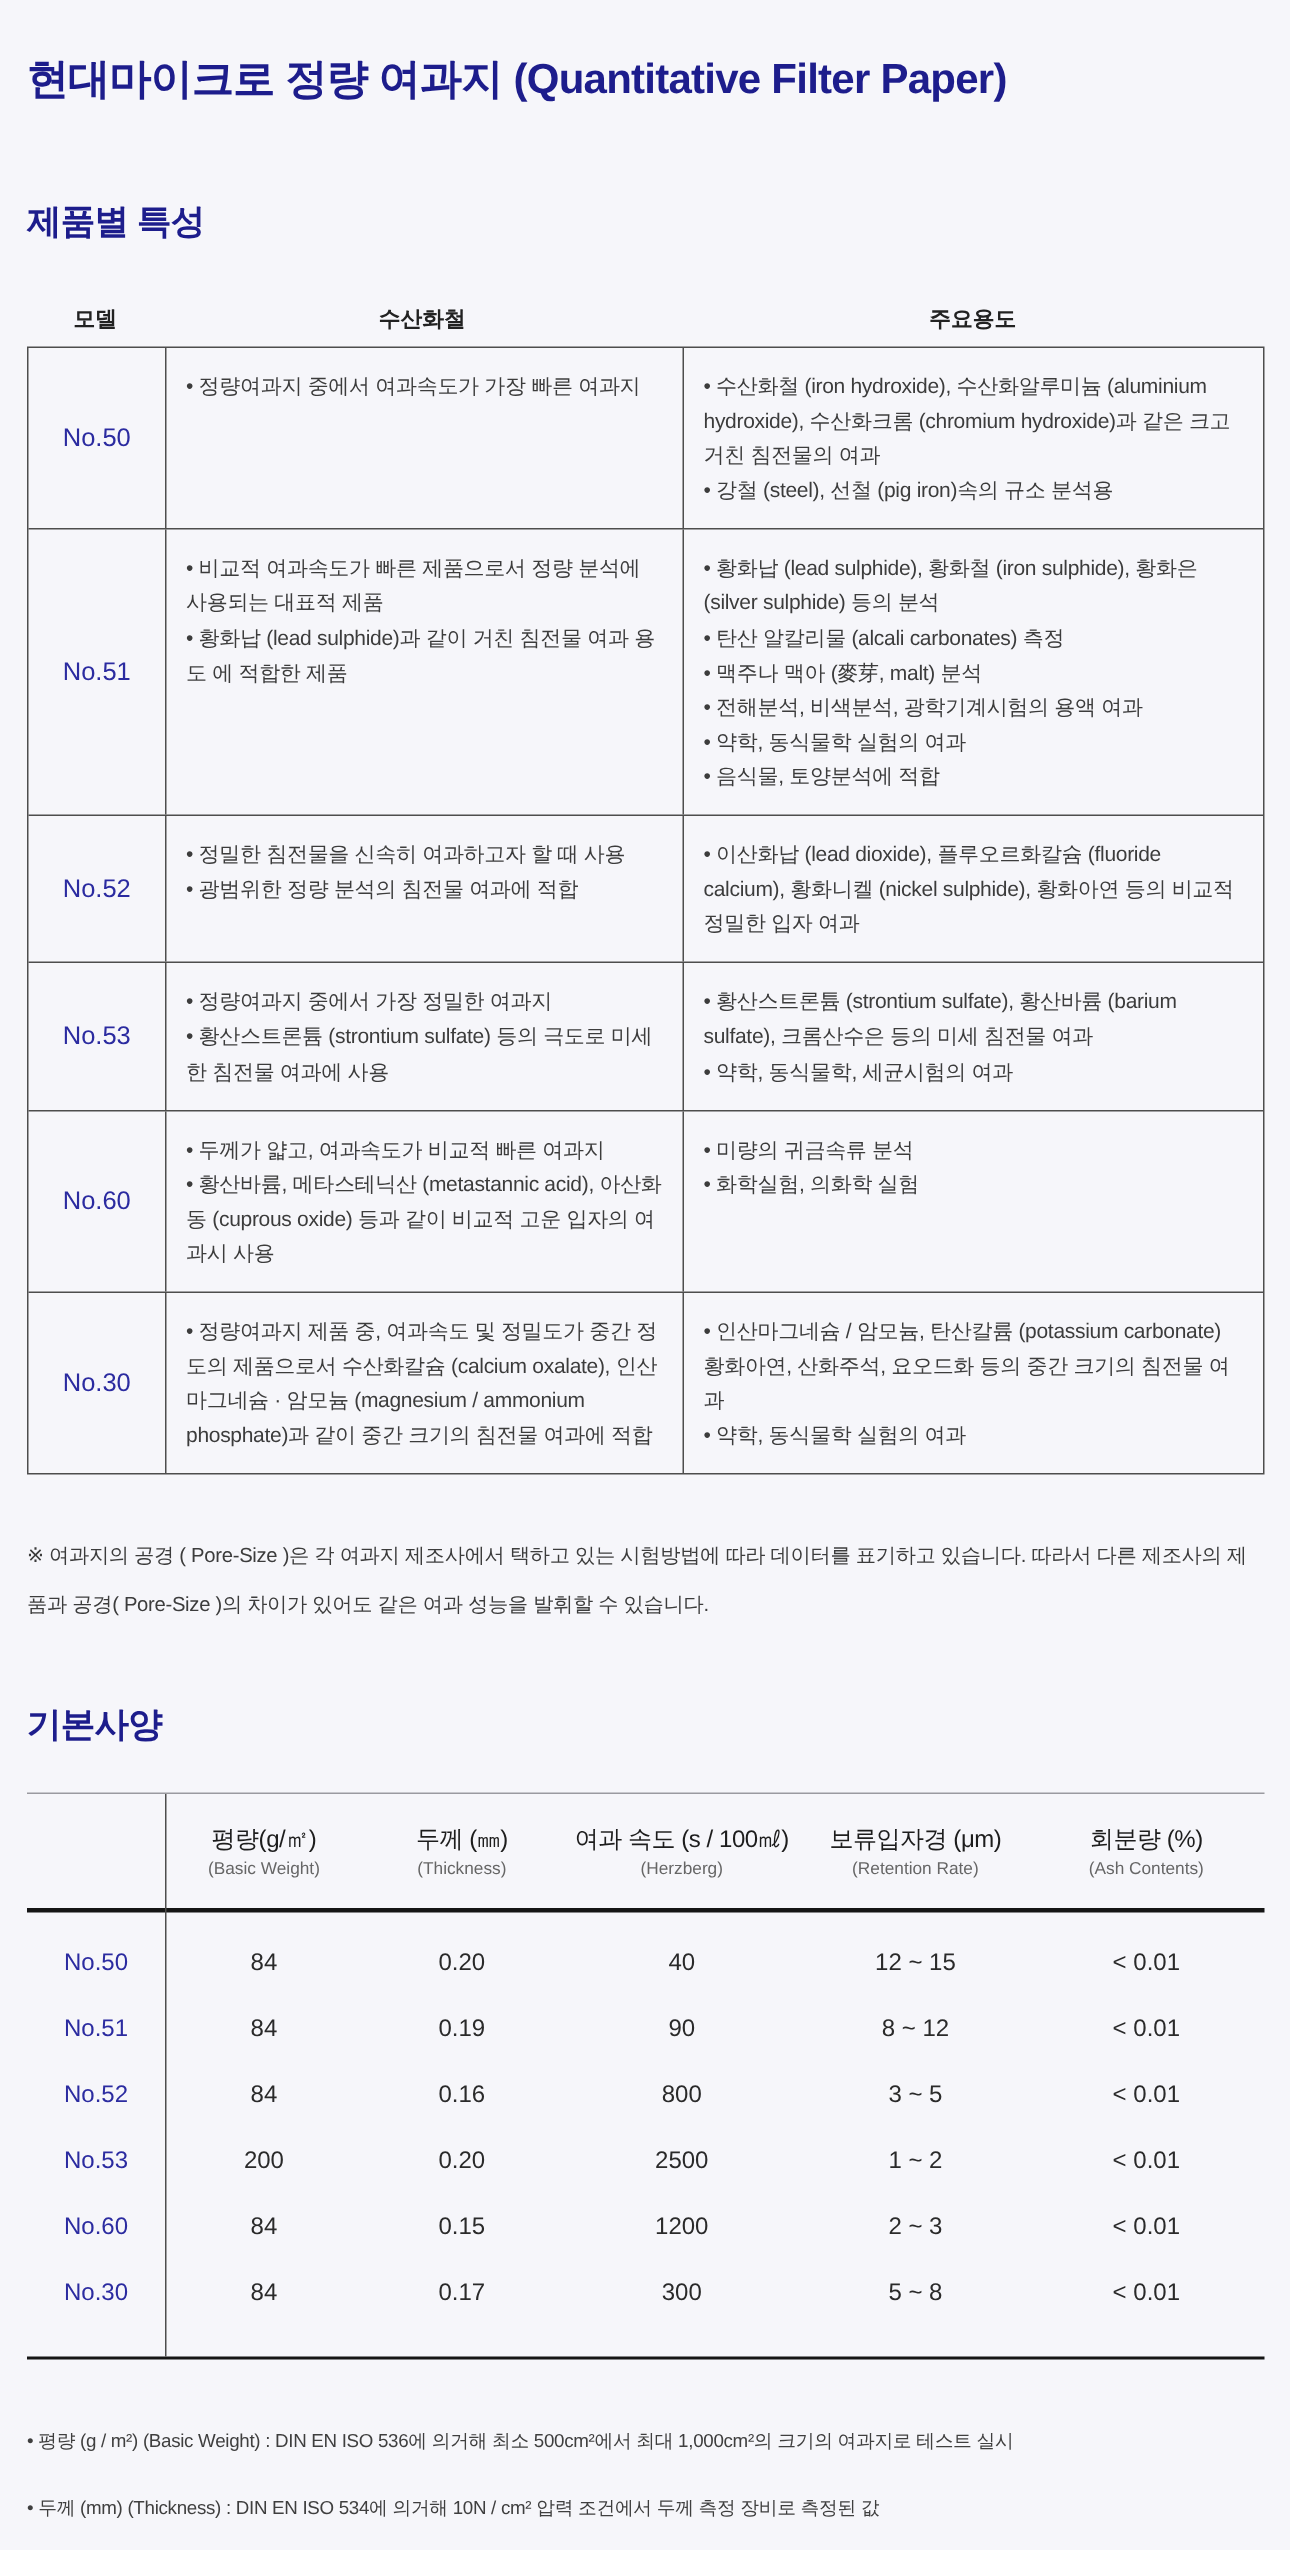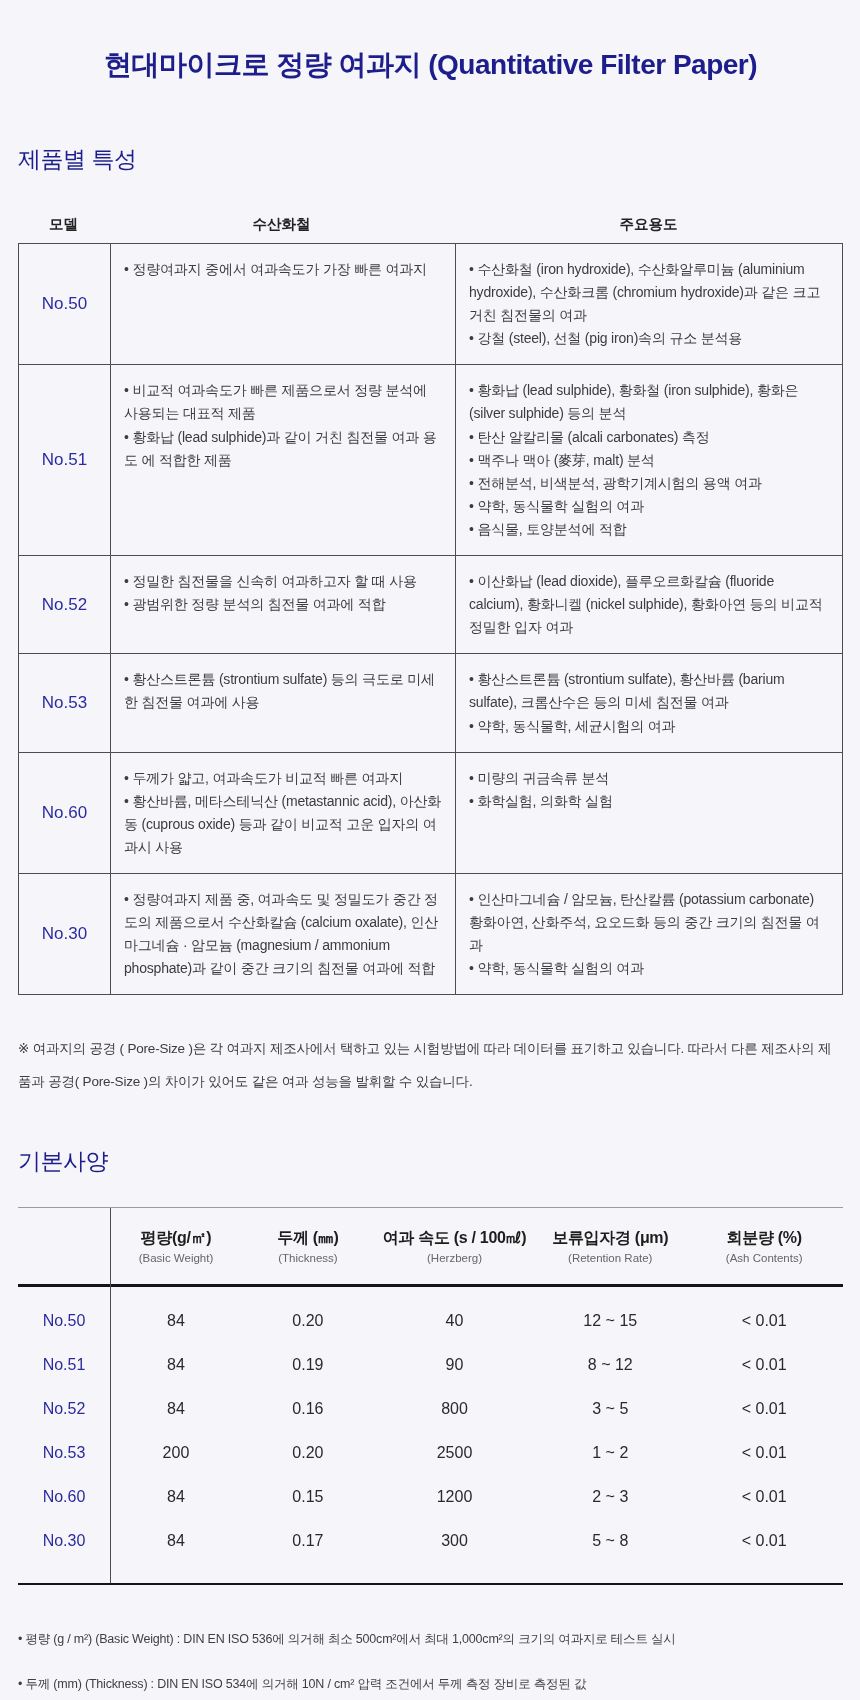--- a/index.html
+++ b/index.html
@@ -6,27 +6,27 @@
   body{
     width:860px;
     background:#f6f6fa;
     font-family:"Liberation Sans","DejaVu Sans",sans-serif;
     color:#333;
   }
   .page{box-sizing:border-box;width:860px;min-height:1700px;padding:0 17px 30px 18px;}
 
   
   .title{
-    margin:12px;padding-top:34px;
-    text-align:center;
+    margin:0;padding-top:34px;
+    text-align:left;
     color:#1d1d8c;font-size:28px;font-weight:bold;letter-spacing:-0.5px;
   }
 
   
-  .sec-head{margin:0;color:#1d1d8c;font-size:23px;font-weight:normal;letter-spacing:-0.5px;}
+  .sec-head{margin:0;color:#1d1d8c;font-size:23px;font-weight:bold;letter-spacing:-0.5px;}
   .sec-characteristics .sec-head{margin-top:60px;}
   .sec-specs .sec-head{margin-top:48px;}
 
   
   .col-heads{display:flex;margin-top:40px;margin-bottom:9px;font-size:14.5px;font-weight:bold;color:#222;}
   .ch-model{width:91px;text-align:center;}
   .ch-feat{width:345px;text-align:center;}
   .ch-use{flex:1;text-align:center;}
 
   .ptable{border:1px solid #4d4d4d;background:#f6f6fa;}
@@ -47,21 +47,21 @@
   
   .stable{position:relative;margin-top:30px;border-top:1px solid #9a9aa0;border-bottom:2px solid #151515;}
   .stable .vline{position:absolute;left:92px;top:0;bottom:0;width:1px;background:#4d4d4d;}
   .shead{display:flex;align-items:center;height:76px;border-bottom:3px solid #151515;}
   .scol-model{width:92px;flex:0 0 92px;text-align:center;}
   .scol-1{width:18%;text-align:center;}
   .scol-2{width:18%;text-align:center;}
   .scol-3{width:22%;text-align:center;}
   .scol-4{width:20.5%;text-align:center;}
   .scol-5{width:21.5%;text-align:center;}
-  .sh-main{font-size:16px;color:#1d1d1d;font-weight:bold;letter-spacing:-0.3px;}
+  .sh-main{font-size:16px;color:#1d1d1d;font-weight:normal;letter-spacing:-0.3px;}
   .sh-sub{font-size:11.5px;color:#666;margin-top:3px;}
   .sbody{padding:12px 0 20px;}
   .srow{display:flex;align-items:center;height:44px;}
   .sv{font-size:16px;color:#2a2a2a;}
   .sm{font-size:16px;color:#2b2ba0;}
 
   
   .footnotes{margin-top:46px;}
   .fnote{font-size:12.5px;color:#3f3f3f;margin-bottom:28px;letter-spacing:-0.2px;}
   .fnote::before{content:"• ";}
@@ -118,20 +118,21 @@
           <div class="bullet">광범위한 정량 분석의 침전물 여과에 적합</div>
         </div>
         <div class="pcell-use">
           <div class="bullet">이산화납 (lead dioxide), 플루오르화칼슘 (fluoride calcium), 황화니켈 (nickel sulphide), 황화아연 등의 비교적 정밀한 입자 여과</div>
         </div>
       </div>
 
       <div class="prow">
         <div class="pcell-model">No.53</div>
         <div class="pcell-feat">
+          <div class="bullet">정량여과지 중에서 가장 정밀한 여과지</div>
           <div class="bullet">황산스트론튬 (strontium sulfate) 등의 극도로 미세한 침전물 여과에 사용</div>
         </div>
         <div class="pcell-use">
           <div class="bullet">황산스트론튬 (strontium sulfate), 황산바륨 (barium sulfate), 크롬산수은 등의 미세 침전물 여과</div>
           <div class="bullet">약학, 동식물학, 세균시험의 여과</div>
         </div>
       </div>
 
       <div class="prow">
         <div class="pcell-model">No.60</div>

